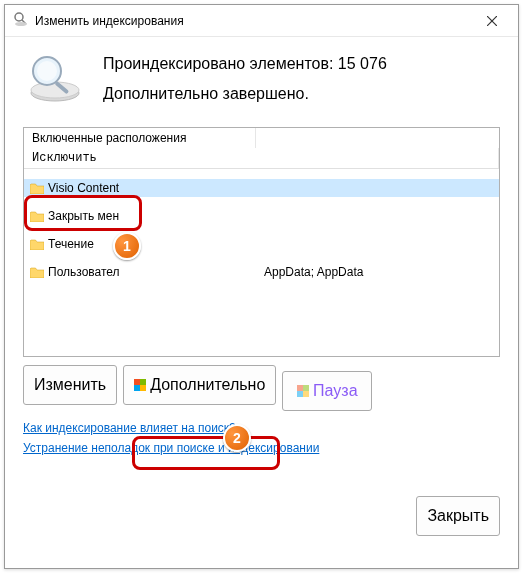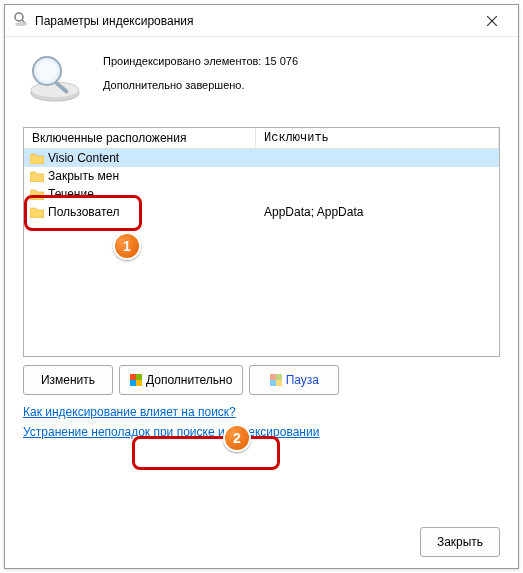--- a/index.html
+++ b/index.html
@@ -33,44 +33,46 @@
 .titlebar .title { flex: 1; font-size: 12px; }
 .titlebar .close {
   width: 36px; height: 28px;
   display: flex; align-items: center; justify-content: center;
   font-size: 14px;
 }
 .content { padding: 16px 18px 14px; }
 .summary { display: flex; gap: 16px; margin-bottom: 24px; }
 .summary-icon { width: 64px; height: 50px; flex: 0 0 auto; }
 .summary-text { display: flex; flex-direction: column; gap: 12px; padding-top: 2px; }
-.summary-text span { font-size: 11px; }
+.summary-text span { font-size: 16px; }
 .subheading { font-size: 12px; margin-bottom: 8px; }
 .listbox {
   border: 1px solid #b0b0b0;
   height: 230px;
   background: #fff;
 }
 .list-header {
   display: flex;
   font-size: 12px;
   background: #fff;
   border-bottom: 1px solid #e0e0e0;
+  flex-direction: column;
 }
 .list-header .col {
   padding: 3px 8px;
   border-right: 1px solid #e6e6e6;
 }
 .col-inc { width: 232px; }
 .col-exc { flex: 1; font-family: Liberation Mono, monospace; }
 .list-body { }
 .list-row {
   display: flex;
   height: 18px;
   align-items: center;
+  margin-top: 10px;
 }
 .list-row.selected { background: #cce8ff; }
 .list-row .cell-inc {
   width: 232px;
   display: flex;
   align-items: center;
   padding-left: 6px;
   gap: 4px;
 }
 .list-row .cell-exc { flex: 1; padding-left: 8px; }
@@ -100,55 +102,55 @@
 .badge-2 { left: 223px; top: 424px; }
 .button-row {
   display: flex;
   gap: 6px;
   margin-top: 8px;
 }
 .btn {
   border: 1px solid #aaa;
   background: #fdfdfd;
   padding: 10px 10px;
-  font-size: 12px;
-  height: 30px;
+  font-size: 16px;
+  height: 40px;
   border-radius: 3px;
   display: inline-flex;
   align-items: center;
   gap: 4px;
   min-width: 90px;
   justify-content: center;
 }
-.btn.disabled { color: #1d4ed8; }
+.btn.disabled { color: #8b5cf6; margin-top: 6px; }
 .shield-icon { width: 12px; height: 12px; flex: 0 0 auto; }
 .pause-icon-svg { opacity: 0.5; }
 .links { margin-top: 10px; display: flex; flex-direction: column; gap: 6px; }
 .links a { color: #0066cc; font-size: 12px; text-decoration: underline; cursor: pointer; }
 .footer {
   position: absolute;
   right: 18px;
-  bottom: 11px;
+  bottom: 32px;
 }
 .footer .btn { min-width: 80px; }
 </style>
 </head>
 <body>
 
 <div class="window">
 
   <div class="titlebar">
     <span class="icon">
       <svg width="16" height="16" viewBox="0 0 16 16">
         <circle cx="6" cy="6" r="4" fill="none" stroke="#7a7a7a" stroke-width="1.5"></circle>
         <line x1="9" y1="9" x2="13" y2="13" stroke="#7a7a7a" stroke-width="1.5"></line>
         <ellipse cx="8" cy="13" rx="6" ry="2" fill="#cfcfcf"></ellipse>
       </svg>
     </span>
-    <span class="title">Параметры индексирования</span>
+    <span class="title">Изменить индексирования</span>
     <div class="close">
       <svg width="10" height="10" viewBox="0 0 10 10">
         <line x1="0" y1="0" x2="10" y2="10" stroke="#333" stroke-width="1.2"></line>
         <line x1="10" y1="0" x2="0" y2="10" stroke="#333" stroke-width="1.2"></line>
       </svg>
     </div>
   </div>
 
   <div class="content">
 

